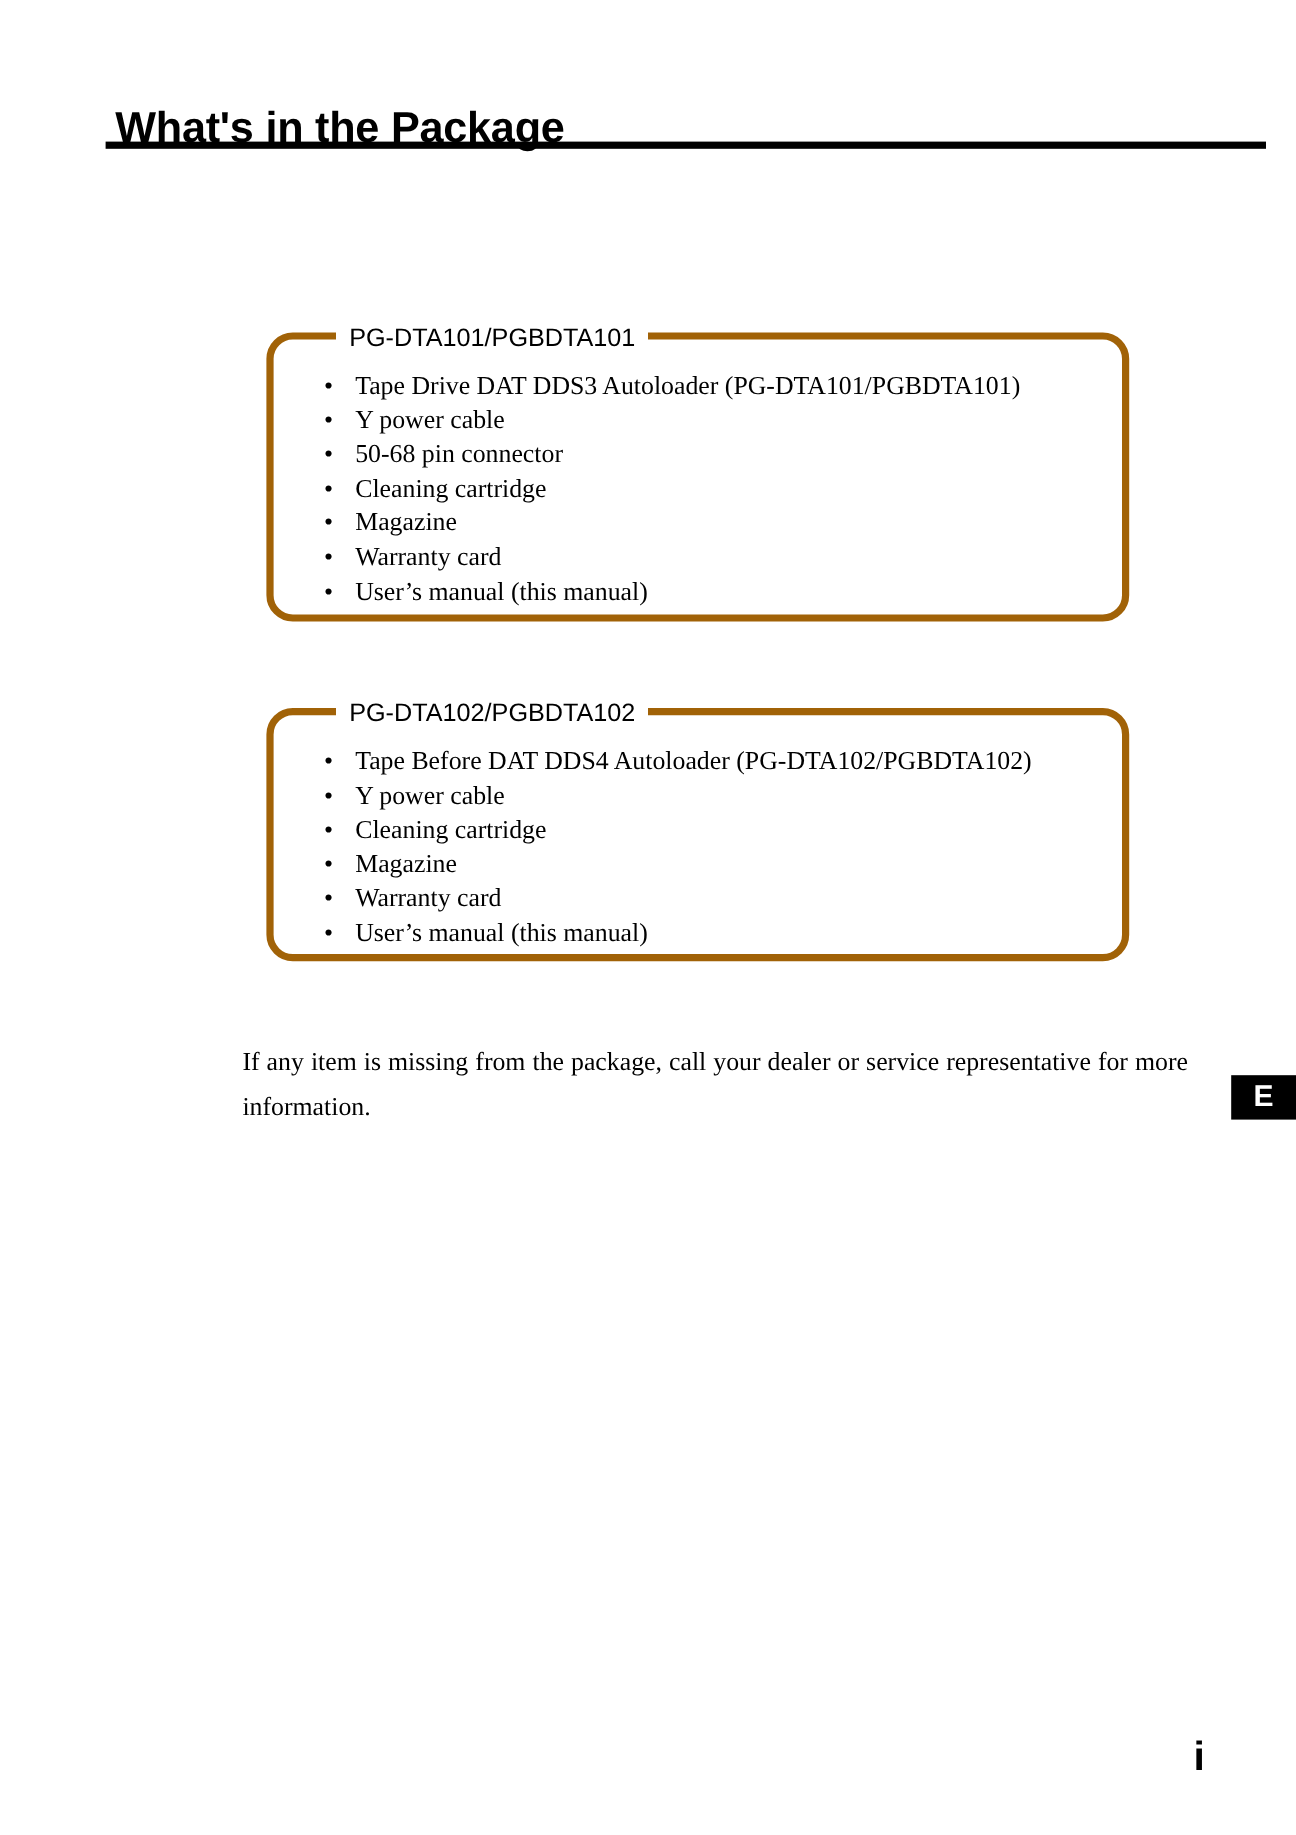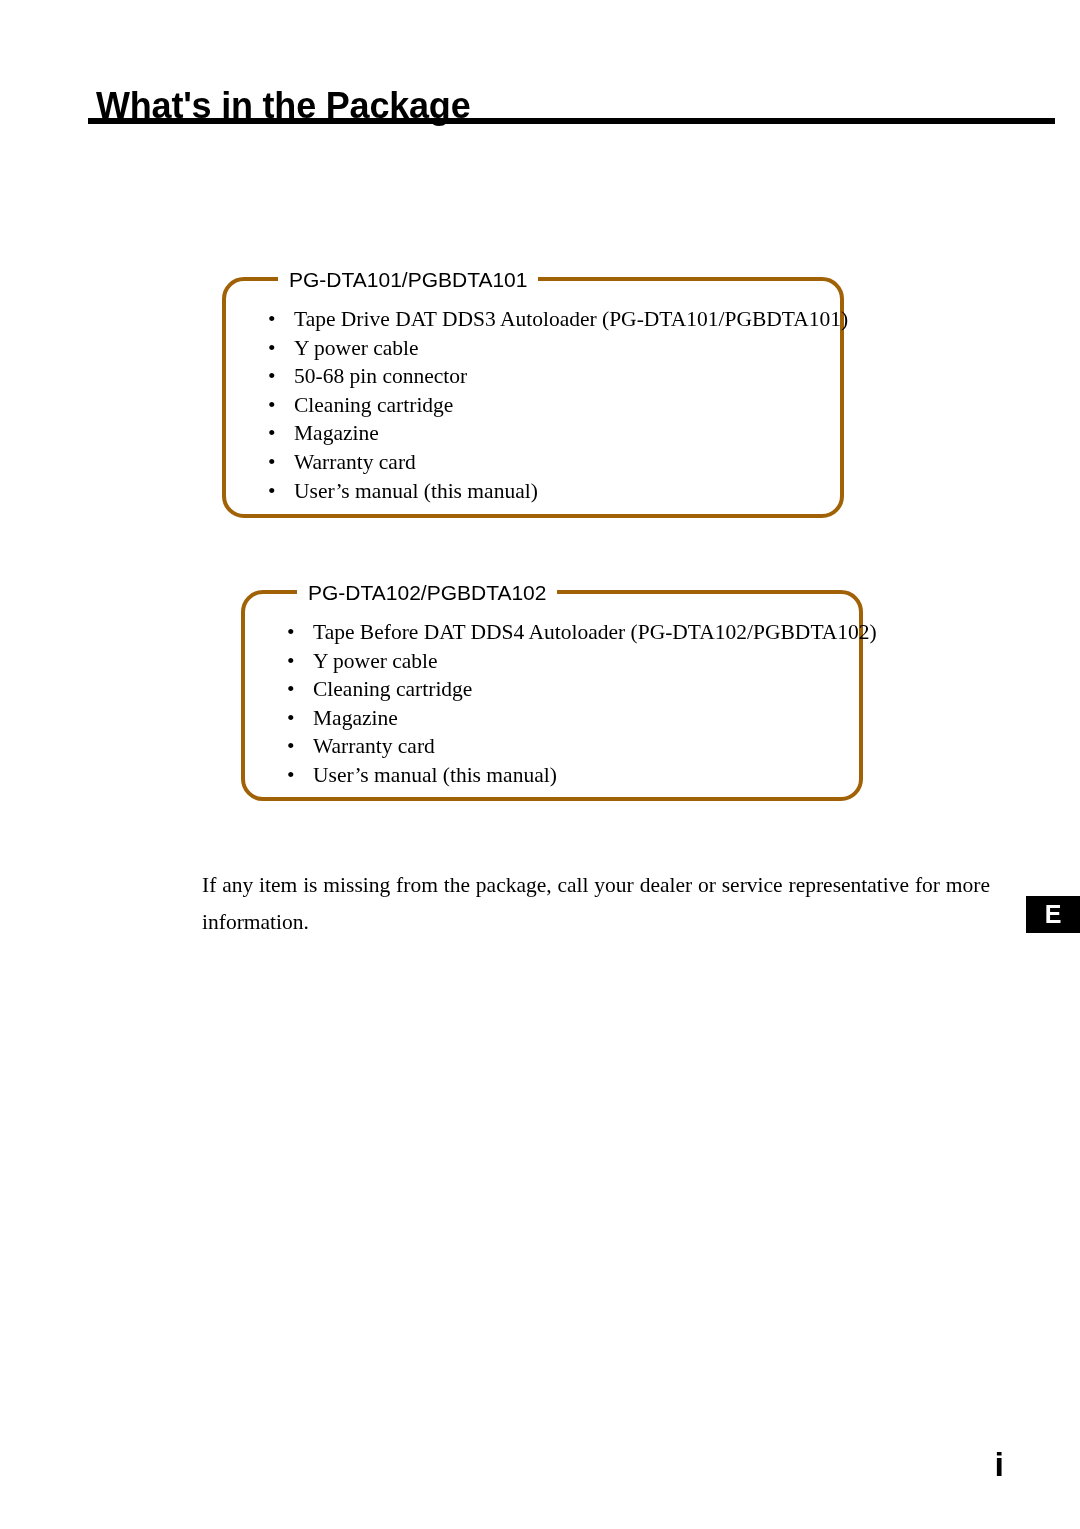--- a/index.html
+++ b/index.html
@@ -52,27 +52,27 @@
     text-align: justify;
     text-justify: inter-word;
   }
   .body-para.intro { top: 148px; }
   .body-para.outro { top: 845px; }
 
   
   .group-box {
     position: absolute;
     left: 222px;
-    width: 622px;
-    border: 4px solid #a16207;
+    width: 719px;
+    border: 6px solid #a16207;
     border-radius: 22px;
     box-sizing: border-box;
   }
   .group-box.box1 { top: 277px; height: 241px; }
-  .group-box.box2 { top: 590px; height: 211px; margin-left: 19px; }
+  .group-box.box2 { top: 590px; height: 211px; }
 
   
   .group-legend {
     position: absolute;
     top: -15px;
     left: 52px;
     background: #ffffff;
     padding: 0 11px;
     font-family: "Liberation Sans", "DejaVu Sans", sans-serif;
     font-size: 21px;

